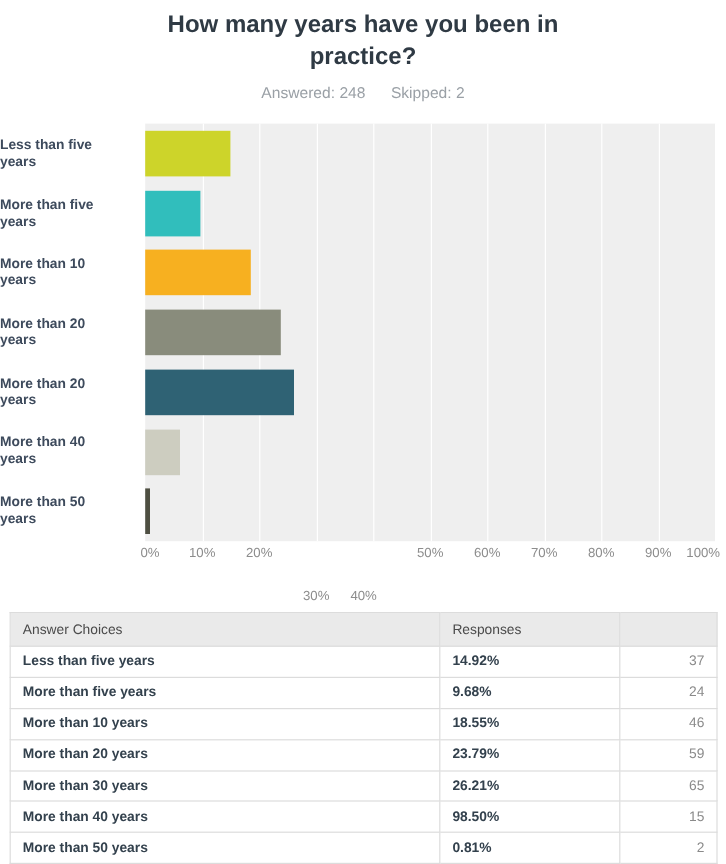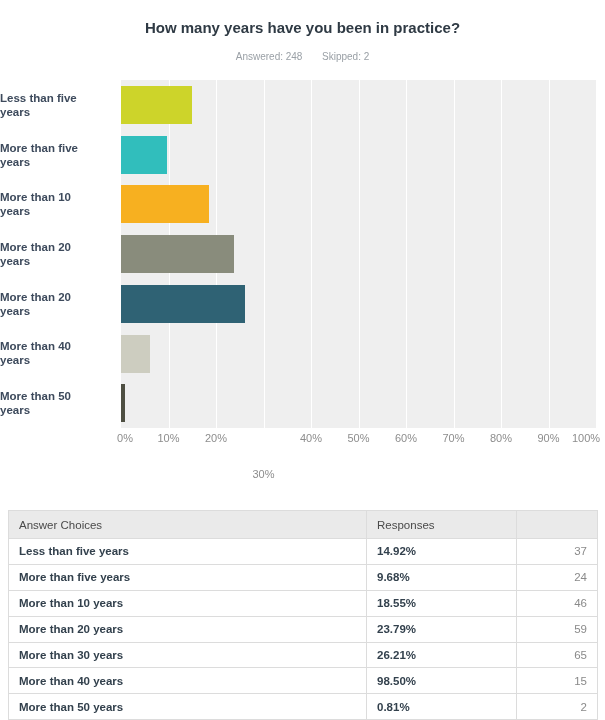--- a/index.html
+++ b/index.html
@@ -14,30 +14,30 @@
     color: #3d4a55;
     overflow: hidden;
   }
 
   
   .chart-header {
     padding-top: 8px;
     text-align: center;
   }
   .chart-title {
-    font-size: 15px;
+    font-size: 20px;
     font-weight: bold;
     color: #2f3a44;
     line-height: 26px;
-    margin: 7px auto;
+    margin: 0 auto;
     width: 420px;
   }
   .chart-subtitle {
     margin-top: 10px;
-    font-size: 10px;
+    font-size: 13px;
     color: #9aa0a6;
   }
   .chart-subtitle .sub-gap {
     display: inline-block;
     width: 14px;
   }
 
   
   .chart-wrap {
     position: relative;
@@ -247,21 +247,21 @@
         <div class="bar-row" style="top: 298.286px;">
           <div class="bar" title="More than 50 years: 0.81% (2)" style="width: 3.8475px; background: rgb(78, 79, 66);"></div>
         </div>
       </div>
   </div>
   <div class="xlabels">
       <div class="xlabel" style="left: 4px;">0%</div>
       <div class="xlabel" style="left: 47.5px;">10%</div>
       <div class="xlabel" style="left: 95px;">20%</div>
       <div class="xlabel" style="left: 142.5px; margin-top: 36px;">30%</div>
-      <div class="xlabel" style="left: 190px;">40%</div>
+      <div class="xlabel" style="left: 182px; margin-top: 36px;">40%</div>
       <div class="xlabel" style="left: 237.5px;">50%</div>
       <div class="xlabel" style="left: 285px;">60%</div>
       <div class="xlabel" style="left: 332.5px;">70%</div>
       <div class="xlabel" style="left: 380px;">80%</div>
       <div class="xlabel" style="left: 427.5px;">90%</div>
       <div class="xlabel" style="left: 465px;">100%</div>
     </div>
 </div>
 
 <div class="table-wrap">

